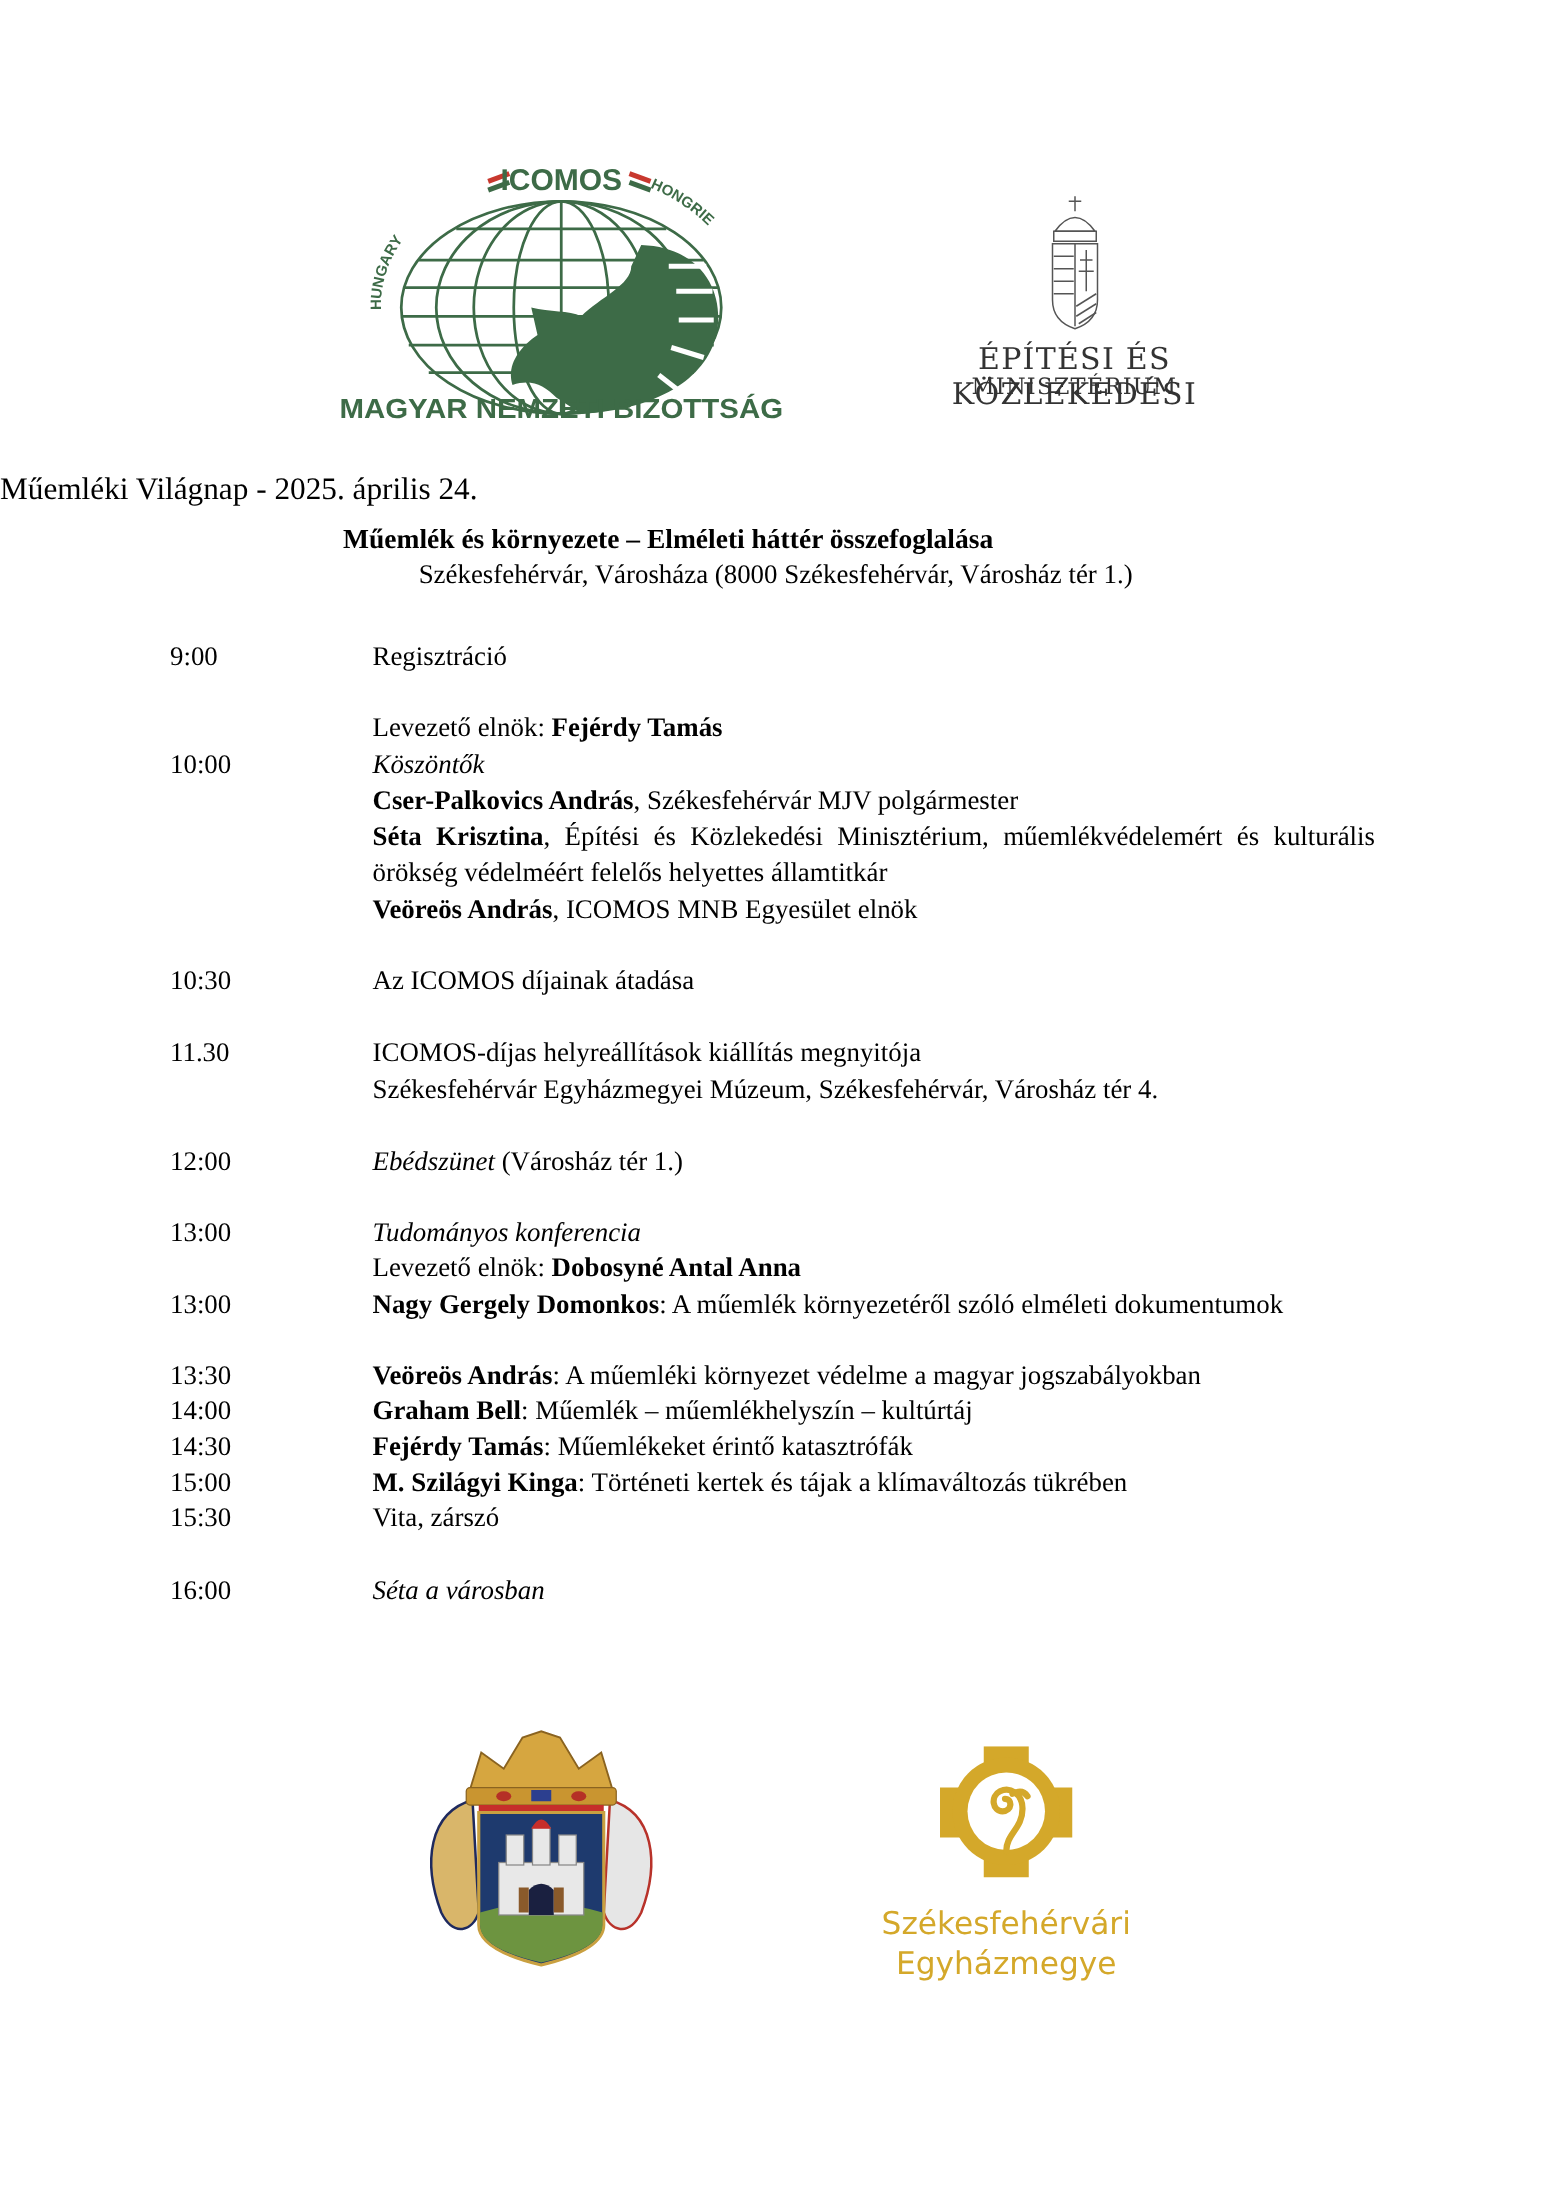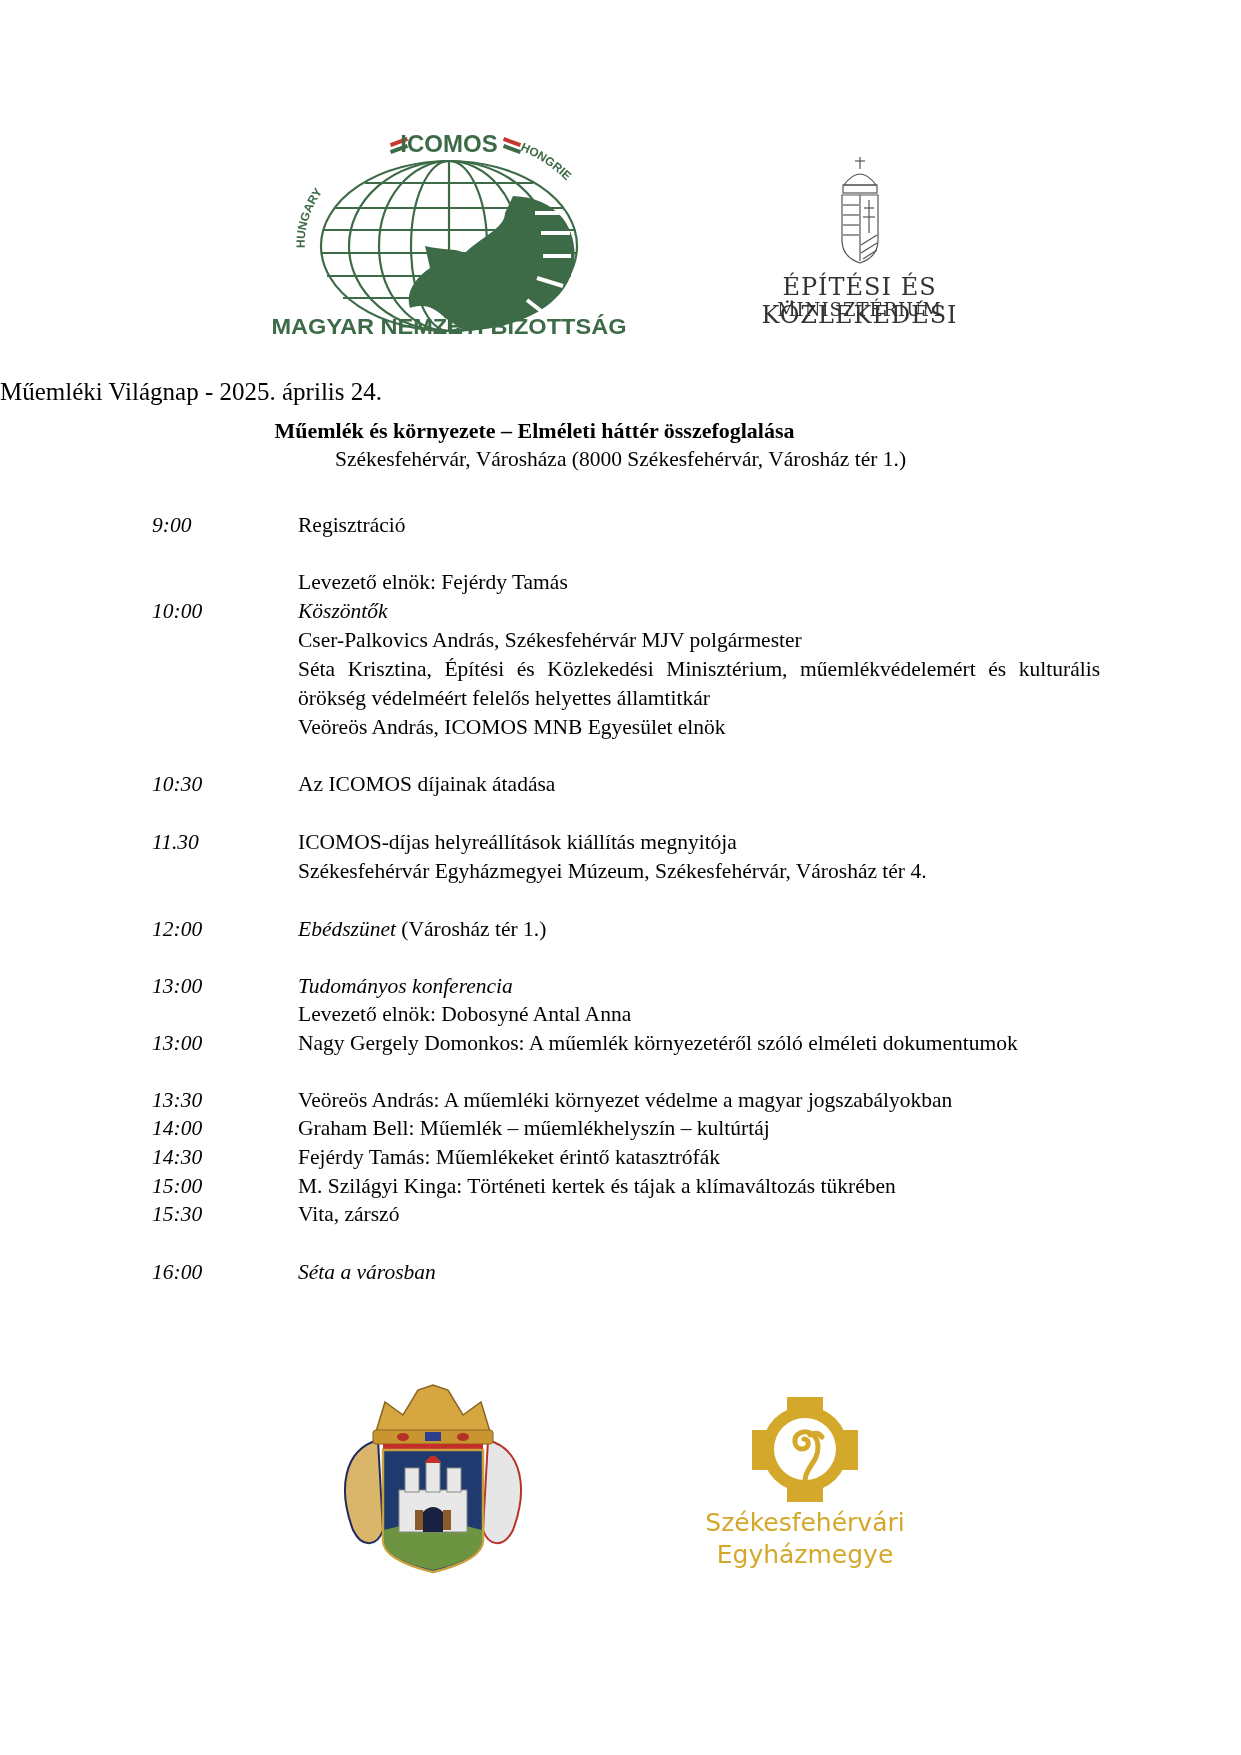--- a/index.html
+++ b/index.html
@@ -13,30 +13,30 @@
   #ministry-logo { left: 712px; top: 155px; width: 295px; height: 170px; }
   .ministry-text { position: absolute; left: 0; width: 295px; text-align: center;
                    font-family: "DejaVu Serif", serif; color: #333; letter-spacing: 1px; }
 
   .title { left: 0; width: 1241px; top: 378px; font-size: 25px; }
   .subtitle { left: 0; width: 1069px; text-align: center; top: 418px; font-size: 22px; font-weight: bold; }
   .location { left: 0; width: 1241px; text-align: center; top: 447px; font-size: 21.5px; }
 
   .schedule { left: 0; top: 0; width: 1241px; }
   .row { position: absolute; left: 0; width: 1241px; font-size: 21.5px; line-height: 29px; }
-  .time { position: absolute; left: 152px; font-style: italic; }
+  .time { position: absolute; left: 136px; }
   .desc { position: absolute; left: 298px; width: 802px; }
   .justify { text-align: justify; text-align-last: left; }
-  .b { font-weight: normal; }
+  .b { font-weight: bold; }
   .i { font-style: italic; }
 
   #city-coa { left: 333px; top: 1380px; width: 200px; height: 200px; }
   #diocese-logo { left: 700px; top: 1392px; width: 210px; height: 185px; }
   .dio-text { position: absolute; left: 0; width: 210px; text-align: center;
-              font-family: "DejaVu Sans", sans-serif; color: #d4a82a; font-size: 25px; line-height: 32px; }
+              font-family: "DejaVu Sans", sans-serif; color: #d4a82a; font-size: 25px; line-height: 32px; margin-top: 16px; }
 </style>
 </head>
 <body>
 
 <div id="icomos-logo" class="abs">
   <svg width="368" height="210" viewBox="0 0 368 210">
     <defs>
       <path id="arcL" d="M 40 120 A 150 110 0 0 1 120 18"></path>
       <path id="arcR" d="M 255 22 A 150 110 0 0 1 330 120"></path>
     </defs>

